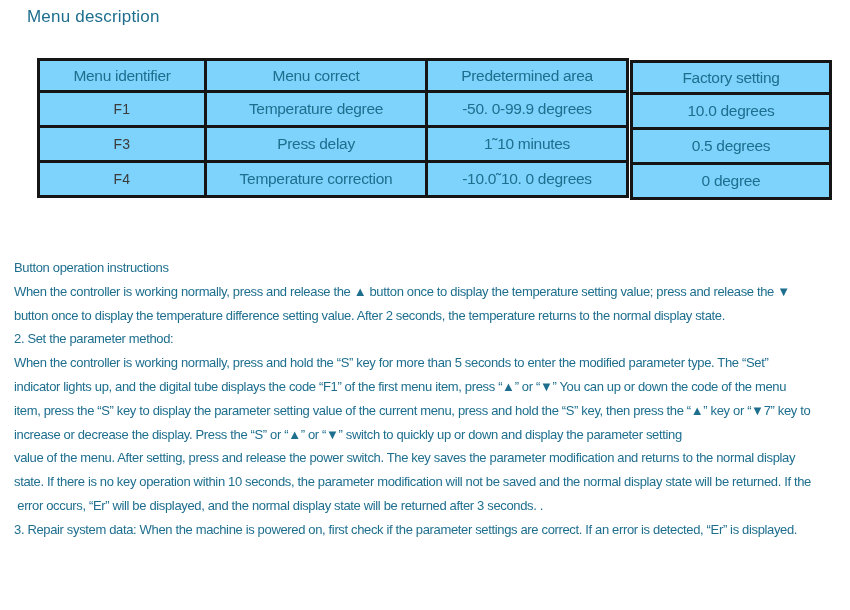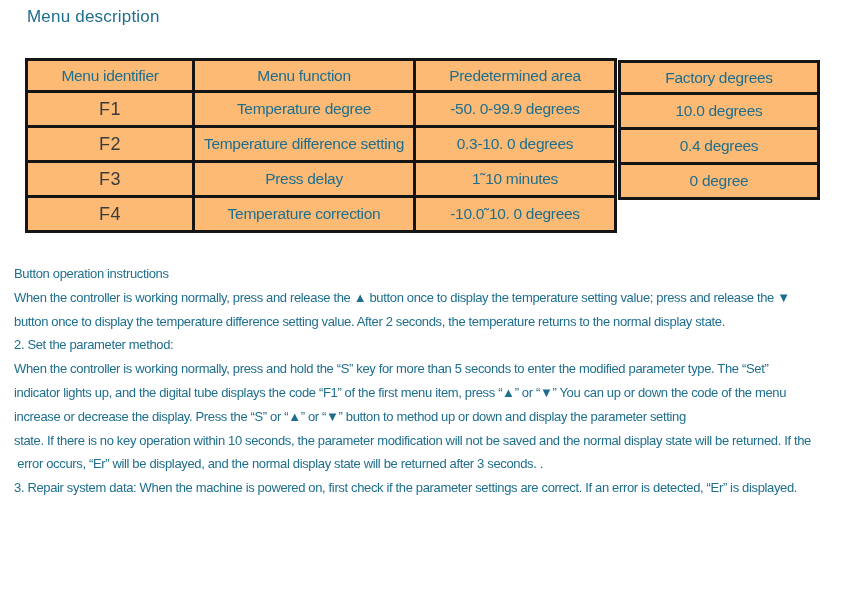--- a/index.html
+++ b/index.html
@@ -10,108 +10,105 @@
   *{margin:0;padding:0;box-sizing:border-box;}
   html,body{width:850px;height:610px;overflow:hidden;background:#ffffff;}
   body{font-family:"Liberation Sans", sans-serif;}
   .page{position:relative;width:850px;height:442px;background:#ffffff;}
 
   .title{
     position:absolute;left:27px;top:7px;
     font-size:17px;font-weight:500;color:var(--teal);letter-spacing:.2px;
   }
 
-  table{border-collapse:collapse;position:absolute;table-layout:fixed;background:#fdba74;}
+  table{border-collapse:collapse;position:absolute;table-layout:fixed;background:#7dd3fc;margin-left:12px;}
   .main-table{left:25px;top:58px;width:589px;}
   .right-table{left:618px;top:60px;width:199px;}
   th,td{
     border:3px solid var(--line);
     text-align:center;vertical-align:middle;
     font-weight:normal;color:var(--teal);
     font-size:15.5px;letter-spacing:-.3px;
     padding:0 1px;overflow:hidden;white-space:nowrap;
   }
   tr.hdr{height:32px;}
   tr.row{height:35px;}
-  td.fcode{color:var(--code);font-size:18px;letter-spacing:.4px;}
+  td.fcode{color:var(--code);font-size:14px;letter-spacing:.4px;}
 
   .instructions{
-    position:absolute;left:14px;top:262px;width:836px;
+    position:absolute;left:14px;top:256px;width:836px;
     color:var(--teal);font-size:13px;line-height:23.8px;letter-spacing:-.35px;
   }
   .iline{white-space:pre;height:23.8px;overflow:hidden;}
 </style>
 </head>
 <body>
 
 <div class="page">
 
   <div class="title">Menu description</div>
 
   <table class="main-table">
     <colgroup>
         <col style="width:167px">
         <col style="width:221px">
         <col style="width:201px">
       </colgroup>
     <tbody>
         <tr class="hdr">
       <th>Menu identifier</th>
-      <th>Menu function</th>
+      <th>Menu correct</th>
       <th>Predetermined area</th>
     </tr>
     <tr class="row">
       <td class="fcode">F1</td>
       <td>Temperature degree</td>
       <td>-50. 0-99.9 degrees</td>
-    </tr>
-    <tr class="row">
-      <td class="fcode">F2</td>
-      <td>Temperature difference setting</td>
-      <td>0.3-10. 0 degrees</td>
     </tr>
     <tr class="row">
       <td class="fcode">F3</td>
       <td>Press delay</td>
       <td>1˜10 minutes</td>
     </tr>
     <tr class="row">
       <td class="fcode">F4</td>
       <td>Temperature correction</td>
       <td>-10.0˜10. 0 degrees</td>
     </tr>
   </tbody>
     </table>
 
   <table class="right-table">
     <colgroup>
         <col style="width:199px">
       </colgroup>
     <tbody>
         <tr class="hdr">
-      <th>Factory degrees</th>
+      <th>Factory setting</th>
     </tr>
     <tr class="row">
       <td>10.0 degrees</td>
     </tr>
     <tr class="row">
-      <td>0.4 degrees</td>
+      <td>0.5 degrees</td>
     </tr>
     <tr class="row">
       <td>0 degree</td>
     </tr>
   </tbody>
     </table>
 
   <div class="instructions">
     <div class="iline">Button operation instructions</div>
     <div class="iline">When the controller is working normally, press and release the ▲ button once to display the temperature setting value; press and release the ▼</div>
     <div class="iline">button once to display the temperature difference setting value. After 2 seconds, the temperature returns to the normal display state.</div>
     <div class="iline">2. Set the parameter method:</div>
     <div class="iline">When the controller is working normally, press and hold the “S” key for more than 5 seconds to enter the modified parameter type. The “Set”</div>
     <div class="iline">indicator lights up, and the digital tube displays the code “F1” of the first menu item, press “▲” or “▼” You can up or down the code of the menu</div>
-    <div class="iline">increase or decrease the display. Press the “S” or “▲” or “▼” button to method up or down and display the parameter setting</div>
+    <div class="iline">item, press the “S” key to display the parameter setting value of the current menu, press and hold the “S” key, then press the “▲” key or “▼7” key to</div>
+    <div class="iline">increase or decrease the display. Press the “S” or “▲” or “▼” switch to quickly up or down and display the parameter setting</div>
+    <div class="iline">value of the menu. After setting, press and release the power switch. The key saves the parameter modification and returns to the normal display</div>
     <div class="iline">state. If there is no key operation within 10 seconds, the parameter modification will not be saved and the normal display state will be returned. If the</div>
     <div class="iline"> error occurs, “Er” will be displayed, and the normal display state will be returned after 3 seconds. .</div>
     <div class="iline">3. Repair system data: When the machine is powered on, first check if the parameter settings are correct. If an error is detected, “Er” is displayed.</div>
   </div>
 
 </div>
 
 </body></html>

